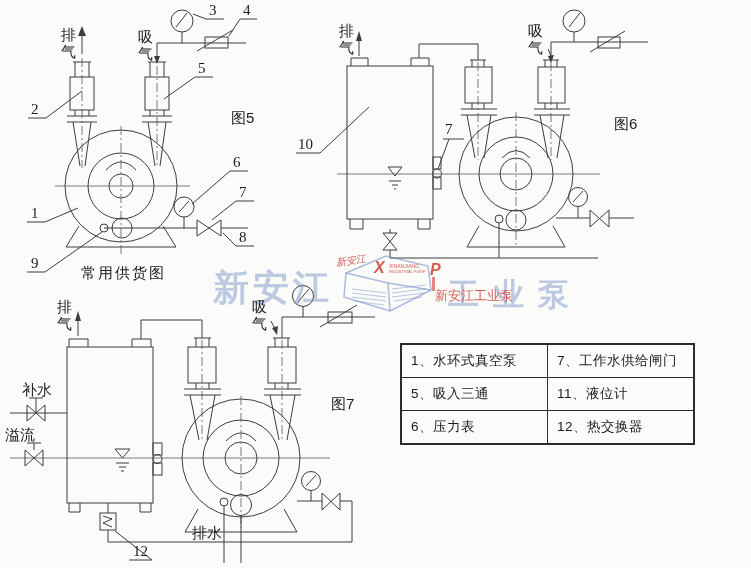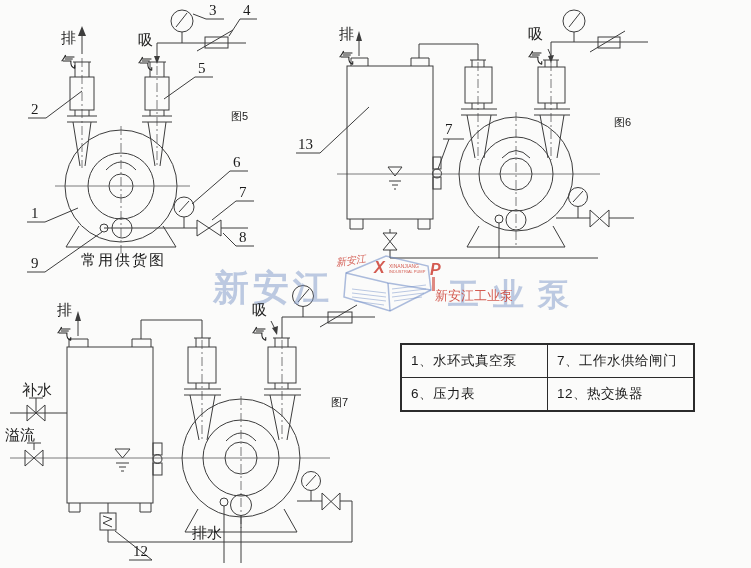--- a/index.html
+++ b/index.html
@@ -4,24 +4,24 @@
 <style>
   html,body{margin:0;padding:0;background:#e8e8e8;}
   #screen{position:relative;width:751px;height:568px;background:#fbfbfa;overflow:hidden;
           font-family:"Liberation Sans",sans-serif;color:#1b1b1b;}
   svg.draw{position:absolute;}
   svg.draw line,svg.draw path,svg.draw rect,svg.draw circle,svg.draw polyline{
     stroke:#3d3d3d;stroke-width:1;fill:none;}
   svg.draw .fill{fill:#3d3d3d;stroke:none;}
   svg.draw .cl{stroke:#5a5a5a;stroke-width:.8;stroke-dasharray:9 3 2 3;}
   svg.draw .thin{stroke:#5a5a5a;stroke-width:.8;}
-  .vlabel{position:absolute;width:17px;font-size:15px;line-height:24px;
+  .vlabel{position:absolute;width:17px;font-size:15px;line-height:17px;
           word-break:break-all;letter-spacing:0;z-index:3;}
   .hlabel{position:absolute;font-size:15px;z-index:3;white-space:nowrap;}
-  .figlabel{position:absolute;font-size:11px;z-index:3;white-space:nowrap;}
+  .figlabel{position:absolute;font-size:15px;z-index:3;white-space:nowrap;}
   .co{position:absolute;font-family:"Liberation Serif",serif;font-size:15px;z-index:3;}
   .caption{position:absolute;font-size:15px;letter-spacing:2px;z-index:3;white-space:nowrap;}
   .note{position:absolute;left:311px;top:267px;font-size:14.5px;letter-spacing:.5px;
         z-index:4;white-space:nowrap;}
   
   .ptable{position:absolute;left:400px;top:343px;z-index:3;border-collapse:collapse;}
   .ptable td{border:1px solid #2b2b2b;width:136px;height:32px;padding:0 0 0 9px;
              font-size:13.5px;letter-spacing:.5px;white-space:nowrap;}
   .ptable{border:2px solid #2b2b2b;}
   
@@ -286,43 +286,47 @@
   <span class="co" style="left:209px;top:2px">3</span>
   <span class="co" style="left:243px;top:2px">4</span>
   <span class="co" style="left:198px;top:60px">5</span>
   <span class="co" style="left:31px;top:101px">2</span>
   <span class="co" style="left:233px;top:154px">6</span>
   <span class="co" style="left:239px;top:184px">7</span>
   <span class="co" style="left:239px;top:229px">8</span>
   <span class="co" style="left:31px;top:205px">1</span>
   <span class="co" style="left:31px;top:255px">9</span>
   <div class="figlabel" style="left:231px;top:109px">图5</div>
-  <div class="caption" style="left:81px;top:251px">常用供货图</div>
+  <div class="caption" style="left:81px;top:264px">常用供货图</div>
 
   <div class="vlabel" style="left:339px;top:22px">排气</div>
   <div class="vlabel" style="left:528px;top:22px">吸气</div>
-  <span class="co" style="left:298px;top:136px">13</span>
+  <span class="co" style="left:298px;top:136px">10</span>
   <span class="co" style="left:445px;top:121px">7</span>
   <div class="figlabel" style="left:614px;top:115px">图6</div>
 
   <div class="vlabel" style="left:57px;top:298px">排气</div>
   <div class="vlabel" style="left:252px;top:298px">吸气</div>
   <div class="hlabel" style="left:22px;top:381px">补水</div>
   <div class="hlabel" style="left:5px;top:426px">溢流</div>
   <div class="hlabel" style="left:192px;top:524px">排水</div>
   <span class="co" style="left:133px;top:543px">12</span>
   <div class="figlabel" style="left:331px;top:395px">图7</div>
 
 
   <table class="ptable">
     <tbody>
       <tr>
         <td>1、水环式真空泵</td>
         <td>7、工作水供给闸门</td>
       </tr>
       <tr>
+        <td>5、吸入三通</td>
+        <td>11、液位计</td>
+      </tr>
+      <tr>
         <td>6、压力表</td>
         <td>12、热交换器</td>
       </tr>
     </tbody>
   </table>
 
 </div>
 
 </body></html>

